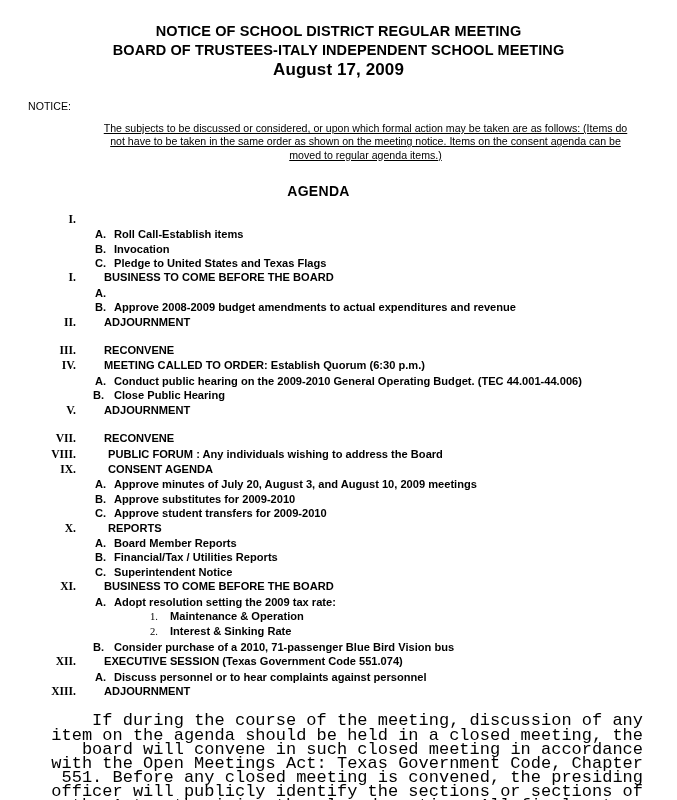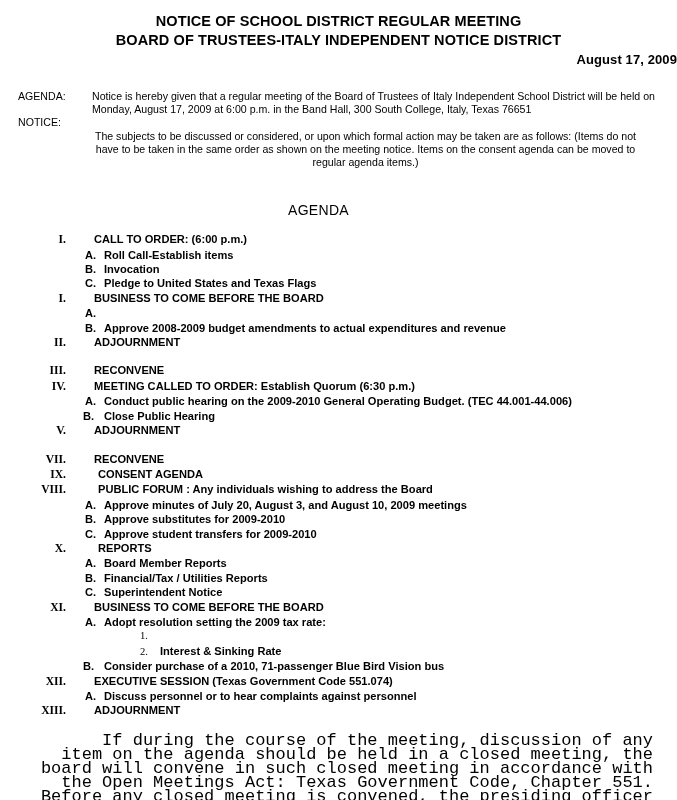--- a/index.html
+++ b/index.html
@@ -14,34 +14,34 @@
     font-family: "Liberation Sans", sans-serif;
     color: #000000;
     -webkit-font-smoothing: antialiased;
   }
 
   .page {
     position: relative;
     width: 677px;
     height: 800px;
     box-sizing: border-box;
-    padding: 0;
+    padding: 10px;
   }
 
   
   .doc-header {
     text-align: center;
     font-weight: bold;
     font-size: 14.5px;
     line-height: 19px;
     padding-top: 12px;
     letter-spacing: 0.1px;
   }
   .doc-header .line2 { font-size: 14.5px; }
-  .doc-header .line3 { font-size: 13px; text-align: right; }
+  .doc-header .line3 { font-size: 17px; }
 
   
   .meta {
     margin-top: 21px;
     font-size: 10.6px;
     line-height: 13.2px;
   }
   .meta-row {
     display: flex;
     align-items: flex-start;
@@ -53,33 +53,34 @@
     box-sizing: border-box;
     font-size: 10.6px;
   }
   .meta-value {
     flex: 1 1 auto;
     padding-right: 22px;
     text-align: left;
   }
   .meta-value.indent-first { text-indent: 9px; }
   .meta-note {
-    margin-top: 0px;
+    margin-top: 9px;
     padding: 0 38px 0 92px;
     text-align: center;
     font-size: 10.6px;
     line-height: 13.2px;
+    text-decoration: underline;
   }
 
   
   .agenda-heading {
     text-align: center;
-    font-weight: normal;
+    font-weight: bold;
     font-size: 14px;
-    margin-top: 33px;
+    margin-top: 21px;
     padding-right: 40px;
     letter-spacing: 0.3px;
   }
 
   
   .agenda-body {
     margin-top: 14px;
     font-size: 11.1px;
     line-height: 14.4px;
     font-weight: bold;
@@ -150,42 +151,37 @@
     text-indent: 40px;
   }
 </style>
 </head>
 <body>
 
 <div class="page">
 
   <div class="doc-header">
     <div class="line1">NOTICE OF SCHOOL DISTRICT REGULAR MEETING</div>
-    <div class="line2">BOARD OF TRUSTEES-ITALY INDEPENDENT NOTICE DISTRICT</div>
+    <div class="line2">BOARD OF TRUSTEES-ITALY INDEPENDENT SCHOOL MEETING</div>
     <div class="line3">August 17, 2009</div>
   </div>
 
   <div class="meta">
     <div class="meta-row">
-      <div class="meta-label">AGENDA:</div>
-      <div class="meta-value">Notice is hereby given that a regular meeting of the Board of Trustees of Italy Independent School District will be held on Monday, August 17, 2009 at 6:00 p.m. in the Band Hall, 300 South College, Italy, Texas 76651</div>
-    </div>
-    <div class="meta-row">
       <div class="meta-label">NOTICE:</div>
     </div>
     <div class="meta-note">The subjects to be discussed or considered, or upon which formal action may be taken are as follows:  (Items do not have to be taken in the same order as shown on the meeting notice. Items on the consent agenda can be moved to regular agenda items.)</div>
   </div>
 
   <div class="agenda-heading">AGENDA</div>
 
   <div class="agenda-body">
 
     <div class="item">
       <div class="num">I.</div>
-      <div class="txt">CALL TO ORDER: (6:00 p.m.)</div>
     </div>
     <div class="sub">
       <div class="letter">A.</div>
       <div class="txt">Roll Call-Establish items</div>
     </div>
     <div class="sub">
       <div class="letter">B.</div>
       <div class="txt">Invocation</div>
     </div>
     <div class="sub">
@@ -233,31 +229,31 @@
     <div class="item">
       <div class="num">V.</div>
       <div class="txt">ADJOURNMENT</div>
     </div>
 
     <div class="spacer-sm"></div>
 
     <div class="item">
       <div class="num">VII.</div>
       <div class="txt">RECONVENE</div>
+    </div>
+
+    <div class="item shift-x">
+      <div class="num">VIII.</div>
+      <div class="txt">PUBLIC FORUM : Any individuals wishing to address the Board</div>
     </div>
 
     <div class="item shift-x">
       <div class="num">IX.</div>
       <div class="txt">CONSENT AGENDA</div>
     </div>
-
-    <div class="item shift-x">
-      <div class="num">VIII.</div>
-      <div class="txt">PUBLIC FORUM : Any individuals wishing to address the Board</div>
-    </div>
     <div class="sub">
       <div class="letter">A.</div>
       <div class="txt">Approve minutes of July 20, August 3, and August 10, 2009 meetings</div>
     </div>
     <div class="sub">
       <div class="letter">B.</div>
       <div class="txt">Approve substitutes for 2009-2010</div>
     </div>
     <div class="sub">
       <div class="letter">C.</div>
@@ -284,20 +280,21 @@
     <div class="item">
       <div class="num">XI.</div>
       <div class="txt">BUSINESS TO COME BEFORE THE BOARD</div>
     </div>
     <div class="sub">
       <div class="letter">A.</div>
       <div class="txt">Adopt resolution setting the 2009 tax rate:</div>
     </div>
     <div class="subsub">
       <div class="numsm">1.</div>
+      <div class="txt">Maintenance &amp;  Operation</div>
     </div>
     <div class="subsub">
       <div class="numsm">2.</div>
       <div class="txt">Interest &amp; Sinking Rate</div>
     </div>
     <div class="sub tight">
       <div class="letter">B.</div>
       <div class="txt">Consider purchase of a 2010, 71-passenger Blue Bird Vision bus</div>
     </div>
 

